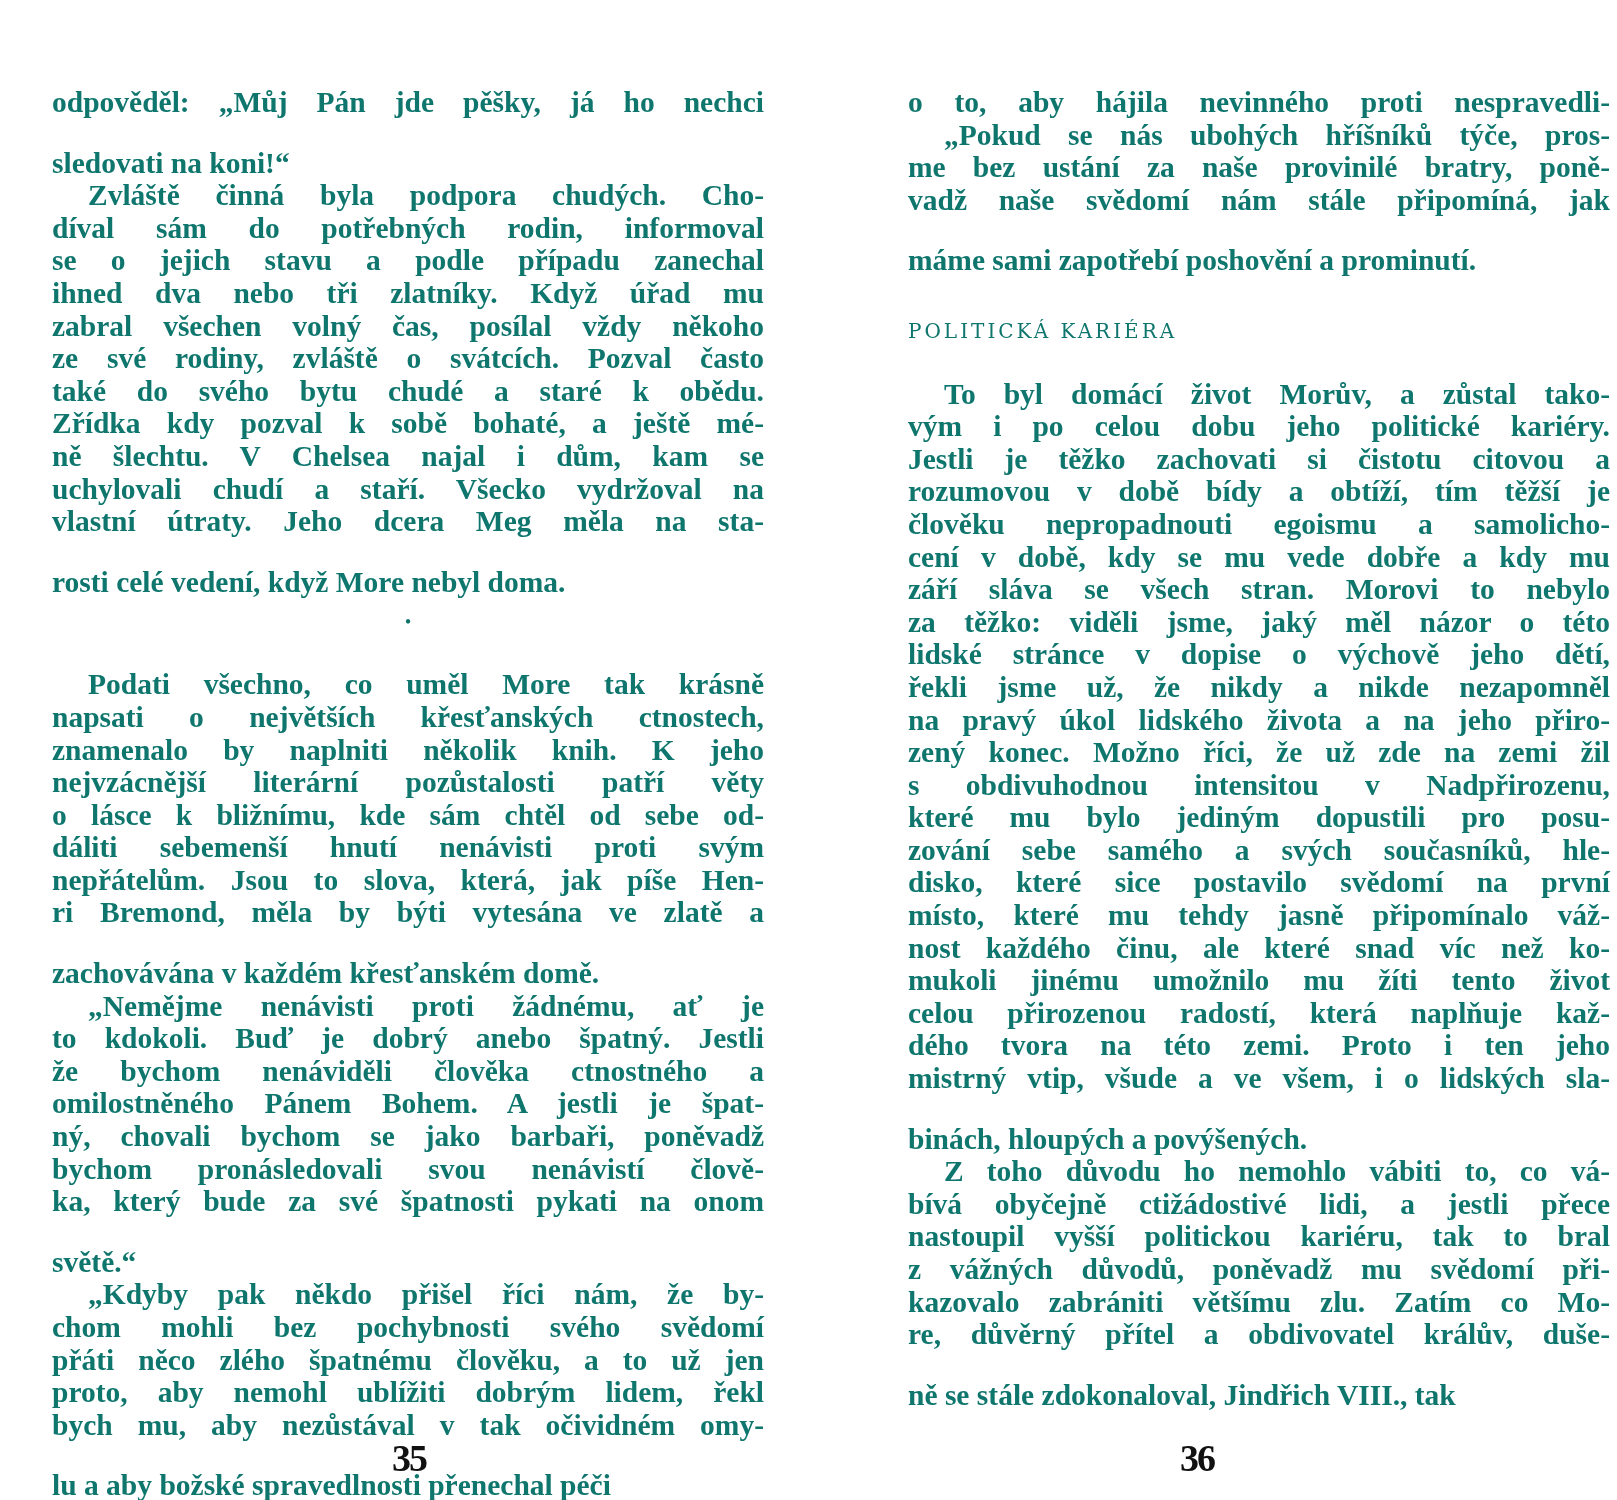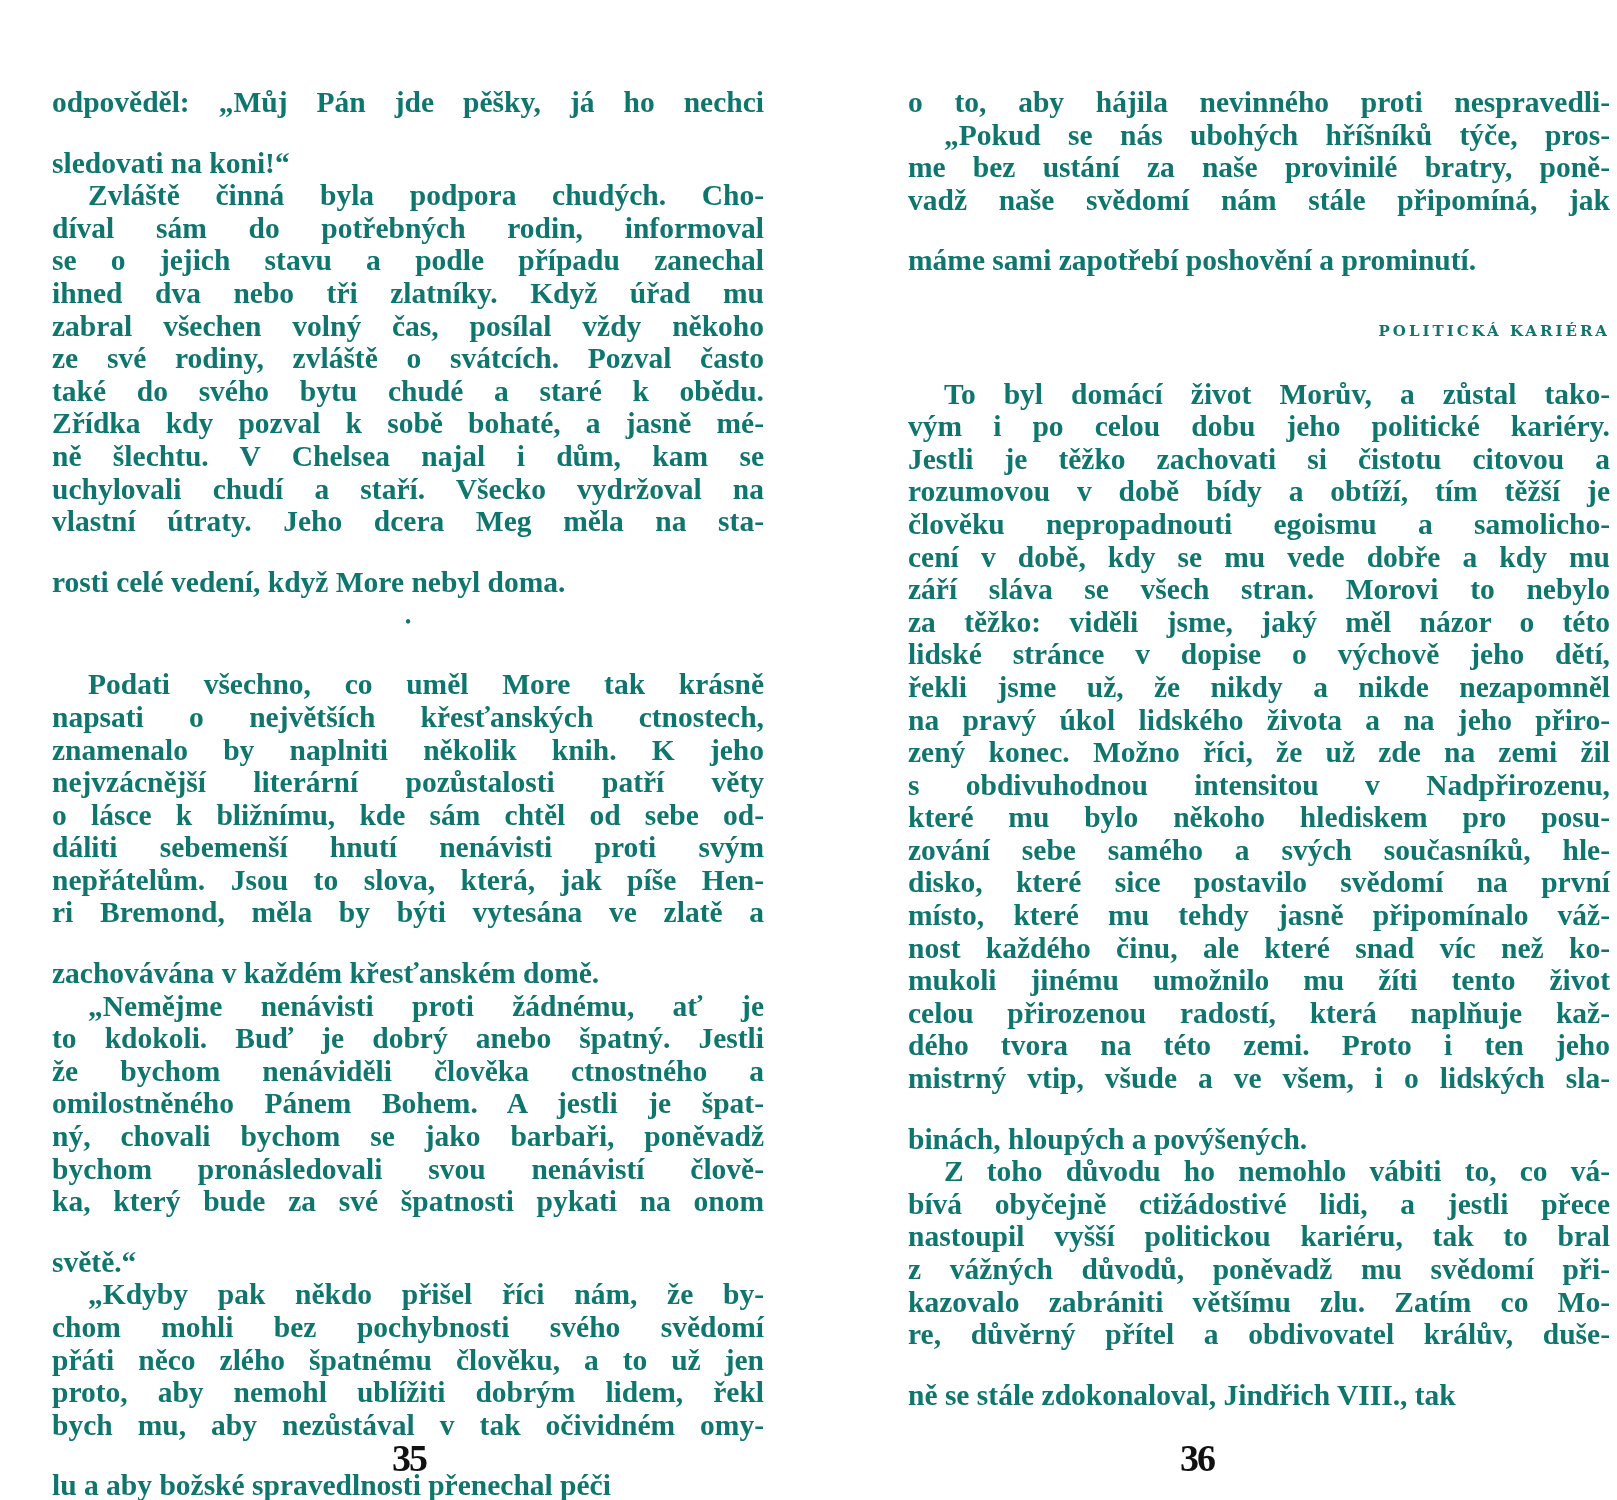--- a/index.html
+++ b/index.html
@@ -11,22 +11,22 @@
     font-size: 29.5px;
     line-height: 32.6px;
     color: #0f766e;
   }
   .page.left { left: 52px; width: 712px; }
   .page.right { left: 908px; width: 702px; }
   .line { display: block; white-space: nowrap; text-align: justify; text-align-last: justify; }
   .line.last { text-align-last: left; margin-top: 28px; }
   .line.indent { padding-left: 36px; }
   .heading {
-    display: block; text-align: right; font-weight: bold;
-    font-size: 15px; letter-spacing: 3px; margin: 38px 0 30px 0;
+    display: block; text-align: left; font-weight: normal;
+    font-size: 20px; letter-spacing: 3px; margin: 38px 0 30px 0;
     font-family: "DejaVu Serif", serif;
   }
   .ornament { display: block; text-align: center; font-size: 16px; margin: 8px 0 30px 0; height: 32px; line-height: 32px; }
   .pageno {
     position: absolute; top: 1436px; font-family: "Liberation Serif", serif;
     font-weight: bold; font-size: 38px; letter-spacing: -2px;
   }
   .pageno.left { left: 392px; }
   .pageno.right { left: 1180px; }
 </style>
@@ -36,21 +36,21 @@
 <div class="page left" id="left">
     <span class="line">odpověděl: „Můj Pán jde pěšky, já ho nechci</span>
     <span class="line last">sledovati na koni!“</span>
     <span class="line indent">Zvláště činná byla podpora chudých. Cho-</span>
     <span class="line">díval sám do potřebných rodin, informoval</span>
     <span class="line">se o jejich stavu a podle případu zanechal</span>
     <span class="line">ihned dva nebo tři zlatníky. Když úřad mu</span>
     <span class="line">zabral všechen volný čas, posílal vždy někoho</span>
     <span class="line">ze své rodiny, zvláště o svátcích. Pozval často</span>
     <span class="line">také do svého bytu chudé a staré k obědu.</span>
-    <span class="line">Zřídka kdy pozval k sobě bohaté, a jasně mé-</span>
+    <span class="line">Zřídka kdy pozval k sobě bohaté, a ještě mé-</span>
     <span class="line">ně šlechtu. V Chelsea najal i dům, kam se</span>
     <span class="line">uchylovali chudí a staří. Všecko vydržoval na</span>
     <span class="line">vlastní útraty. Jeho dcera Meg měla na sta-</span>
     <span class="line last">rosti celé vedení, když More nebyl doma.</span>
     <span class="ornament">•</span>
     <span class="line indent">Podati všechno, co uměl More tak krásně</span>
     <span class="line">napsati o největších křesťanských ctnostech,</span>
     <span class="line">znamenalo by naplniti několik knih. K jeho</span>
     <span class="line">nejvzácnější literární pozůstalosti patří věty</span>
     <span class="line">o lásce k bližnímu, kde sám chtěl od sebe od-</span>
@@ -86,21 +86,21 @@
     <span class="line">rozumovou v době bídy a obtíží, tím těžší je</span>
     <span class="line">člověku nepropadnouti egoismu a samolicho-</span>
     <span class="line">cení v době, kdy se mu vede dobře a kdy mu</span>
     <span class="line">září sláva se všech stran. Morovi to nebylo</span>
     <span class="line">za těžko: viděli jsme, jaký měl názor o této</span>
     <span class="line">lidské stránce v dopise o výchově jeho dětí,</span>
     <span class="line">řekli jsme už, že nikdy a nikde nezapomněl</span>
     <span class="line">na pravý úkol lidského života a na jeho přiro-</span>
     <span class="line">zený konec. Možno říci, že už zde na zemi žil</span>
     <span class="line">s obdivuhodnou intensitou v Nadpřirozenu,</span>
-    <span class="line">které mu bylo někoho hlediskem pro posu-</span>
+    <span class="line">které mu bylo jediným dopustili pro posu-</span>
     <span class="line">zování sebe samého a svých současníků, hle-</span>
     <span class="line">disko, které sice postavilo svědomí na první</span>
     <span class="line">místo, které mu tehdy jasně připomínalo váž-</span>
     <span class="line">nost každého činu, ale které snad víc než ko-</span>
     <span class="line">mukoli jinému umožnilo mu žíti tento život</span>
     <span class="line">celou přirozenou radostí, která naplňuje kaž-</span>
     <span class="line">dého tvora na této zemi. Proto i ten jeho</span>
     <span class="line">mistrný vtip, všude a ve všem, i o lidských sla-</span>
     <span class="line last">binách, hloupých a povýšených.</span>
     <span class="line indent">Z toho důvodu ho nemohlo vábiti to, co vá-</span>

